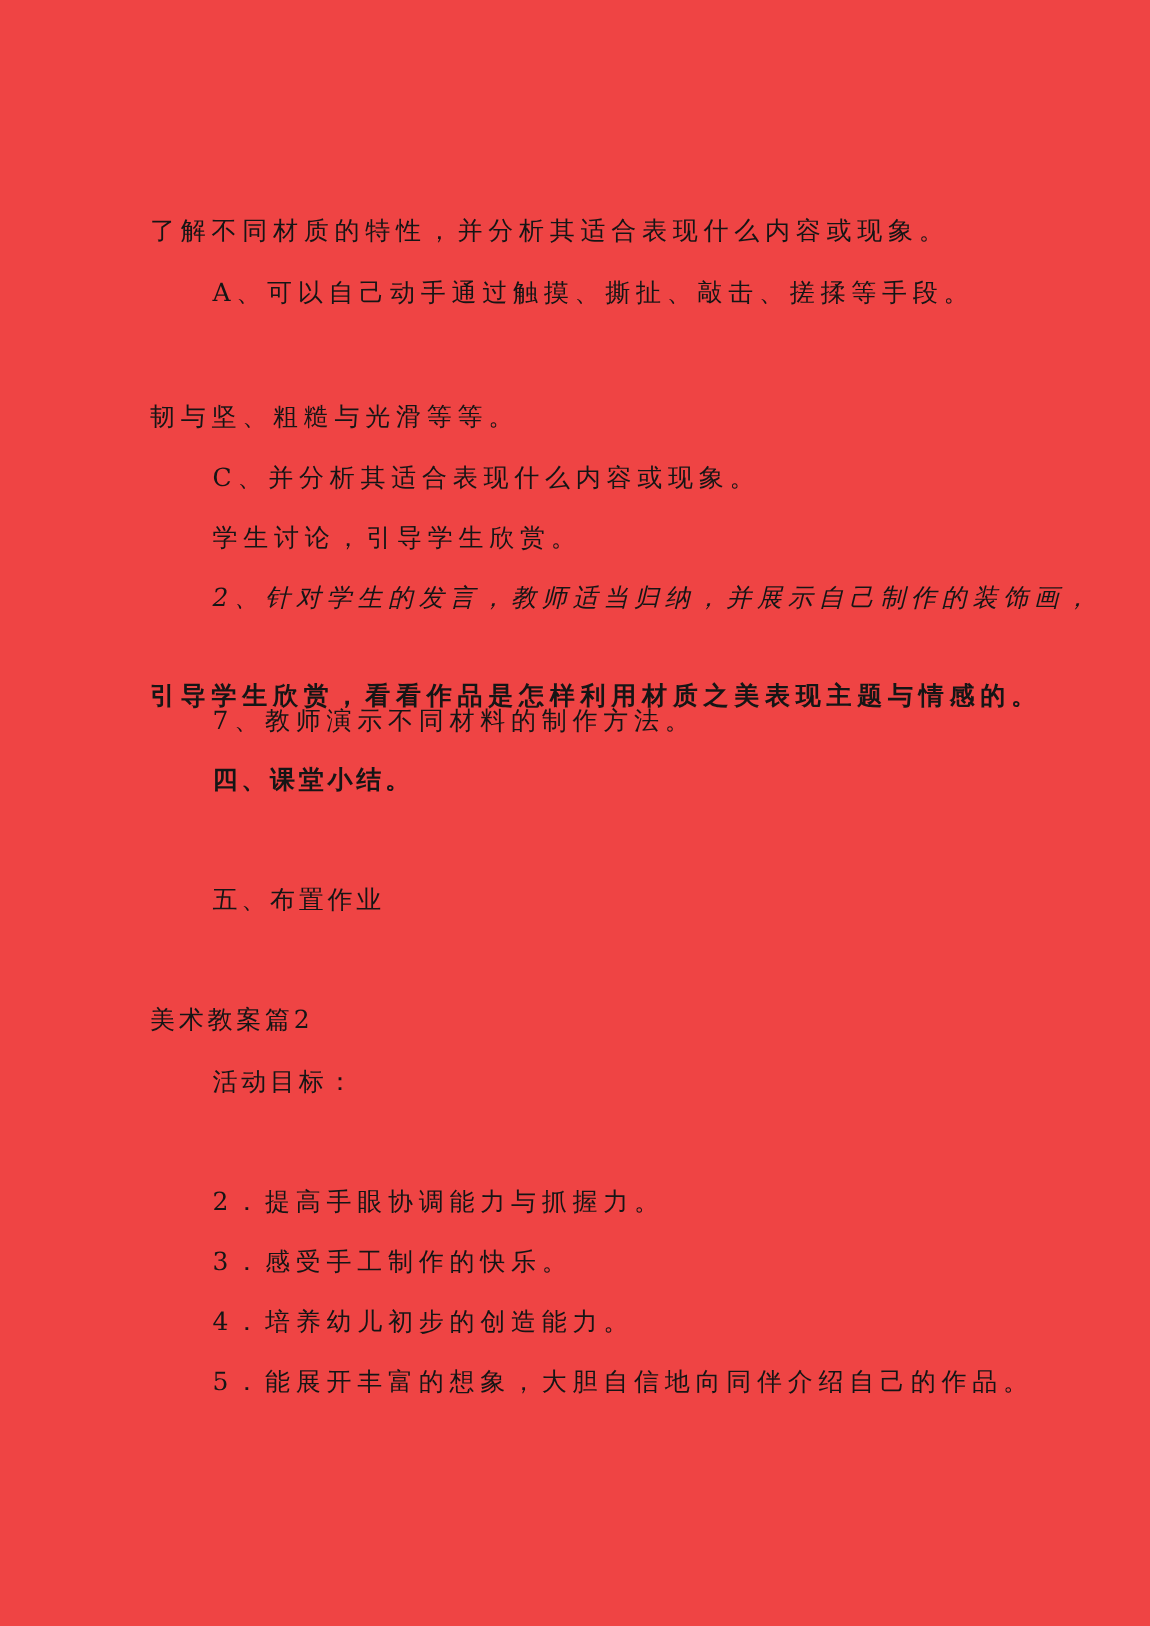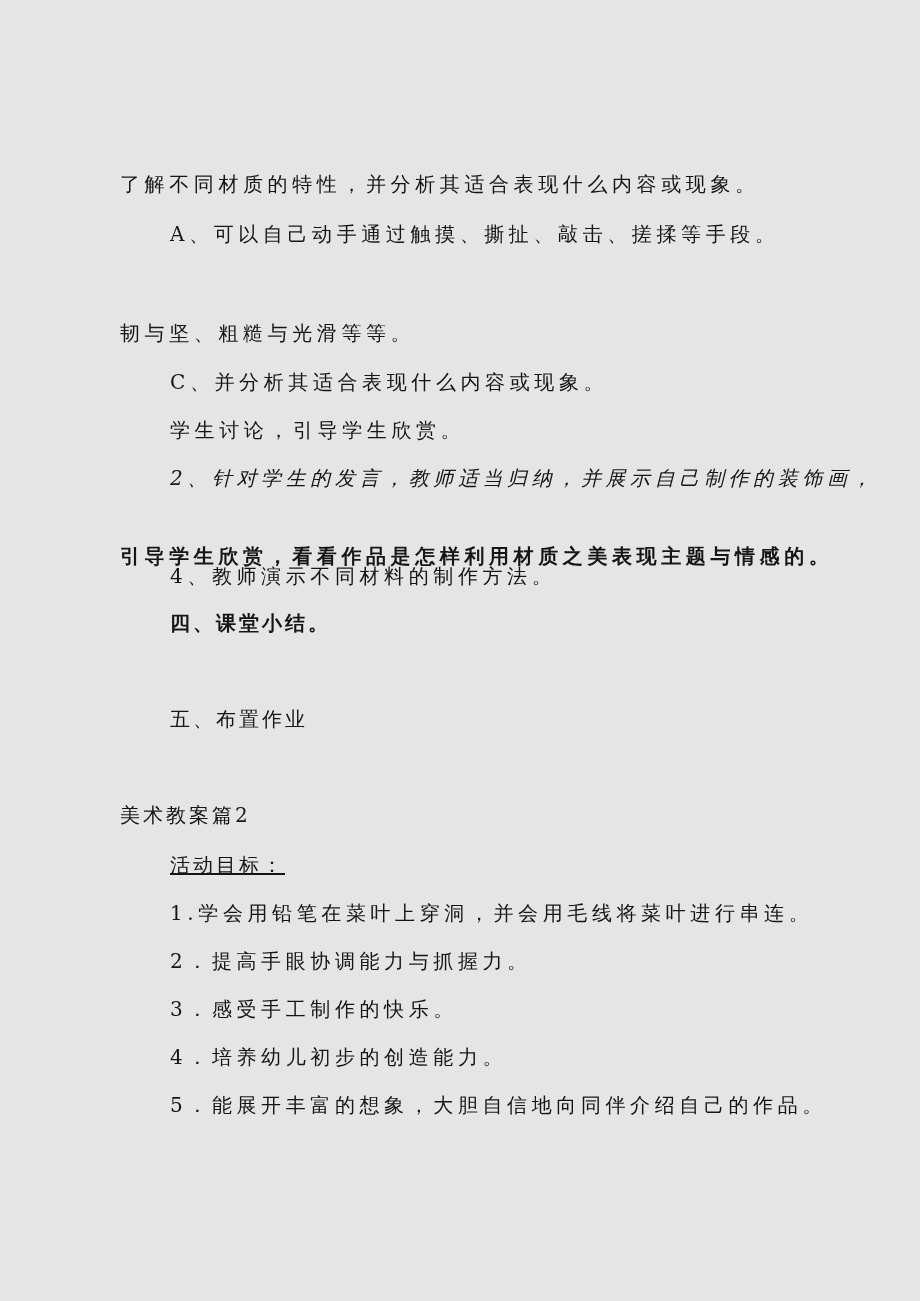--- a/index.html
+++ b/index.html
@@ -14,21 +14,21 @@
       overflow: hidden;
       color: #111111;
       font-family: "DejaVu Serif", "Liberation Serif", serif;
     }
     .page {
       position: absolute;
       left: 0;
       top: 0;
       width: 920px;
       height: 1301px;
-      background: #e5e5e5;
+      background: #ef4444;
     }
     .line {
       position: absolute;
       white-space: nowrap;
       font-size: 20px;
       line-height: 24px;
       letter-spacing: 4.6px;
       color: #151515;
     }
     .indent { left: 170px; }
@@ -46,31 +46,30 @@
 
   <div class="line flush" style="top:321px;">韧与坚、粗糙与光滑等等。</div>
 
   <div class="line indent" style="top:370px;">C、并分析其适合表现什么内容或现象。</div>
 
   <div class="line indent" style="top:418px;">学生讨论，引导学生欣赏。</div>
 
   <div class="line indent" style="top:466px;font-style:italic;">2、针对学生的发言，教师适当归纳，并展示自己制作的装饰画，</div>
   <div class="line flush" style="top:544px;font-weight:bold;">引导学生欣赏，看看作品是怎样利用材质之美表现主题与情感的。</div>
 
-  <div class="line indent" style="top:564px;">4、教师演示不同材料的制作方法。</div>
+  <div class="line indent" style="top:564px;">7、教师演示不同材料的制作方法。</div>
 
   <div class="line indent heading" style="top:611px;font-weight:bold;">四、课堂小结。</div>
 
 
   <div class="line indent heading" style="top:707px;">五、布置作业</div>
 
 
   <div class="line flush heading" style="top:803px;">美术教案篇2</div>
 
-  <div class="line indent heading" style="top:853px;text-decoration:underline;">活动目标：</div>
+  <div class="line indent heading" style="top:853px;">活动目标：</div>
 
-  <div class="line indent" style="top:901px;">1.学会用铅笔在菜叶上穿洞，并会用毛线将菜叶进行串连。</div>
   <div class="line indent" style="top:949px;">2．提高手眼协调能力与抓握力。</div>
   <div class="line indent" style="top:997px;">3．感受手工制作的快乐。</div>
   <div class="line indent" style="top:1045px;">4．培养幼儿初步的创造能力。</div>
   <div class="line indent" style="top:1093px;">5．能展开丰富的想象，大胆自信地向同伴介绍自己的作品。</div>
 
 </div>
 
 </body></html>

